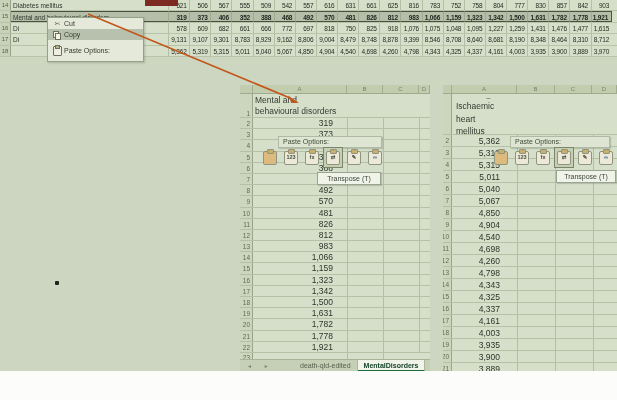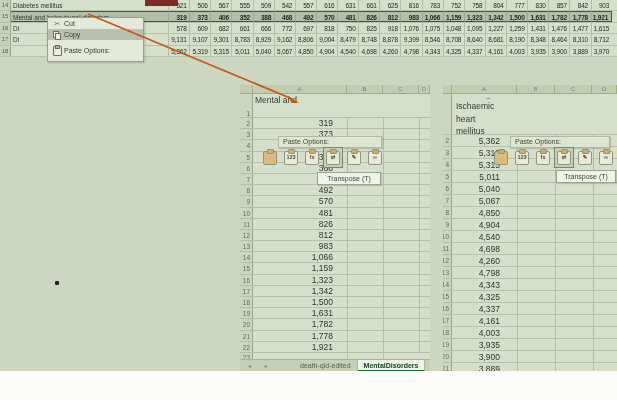--- a/index.html
+++ b/index.html
@@ -259,20 +259,21 @@
         <div style="width: 13px;"></div>
         <div style="width: 94px;">A</div>
         <div style="width: 36px;">B</div>
         <div style="width: 36px;">C</div>
         <div style="width: 11px;">D</div>
       </div>
     <div class="m-heading-row">
       <div class="p-rh">1</div>
       <div class="m-head">
         <div>Mental and</div>
+        <div>behavioural disorders</div>
       </div>
     </div>
     <div>
         <div class="p-row">
           <div class="p-rh">2</div>
           <div class="p-val">319</div>
           <div class="p-empty"></div>
           <div class="p-empty"></div>
           <div class="p-empty"></div>
         </div>

